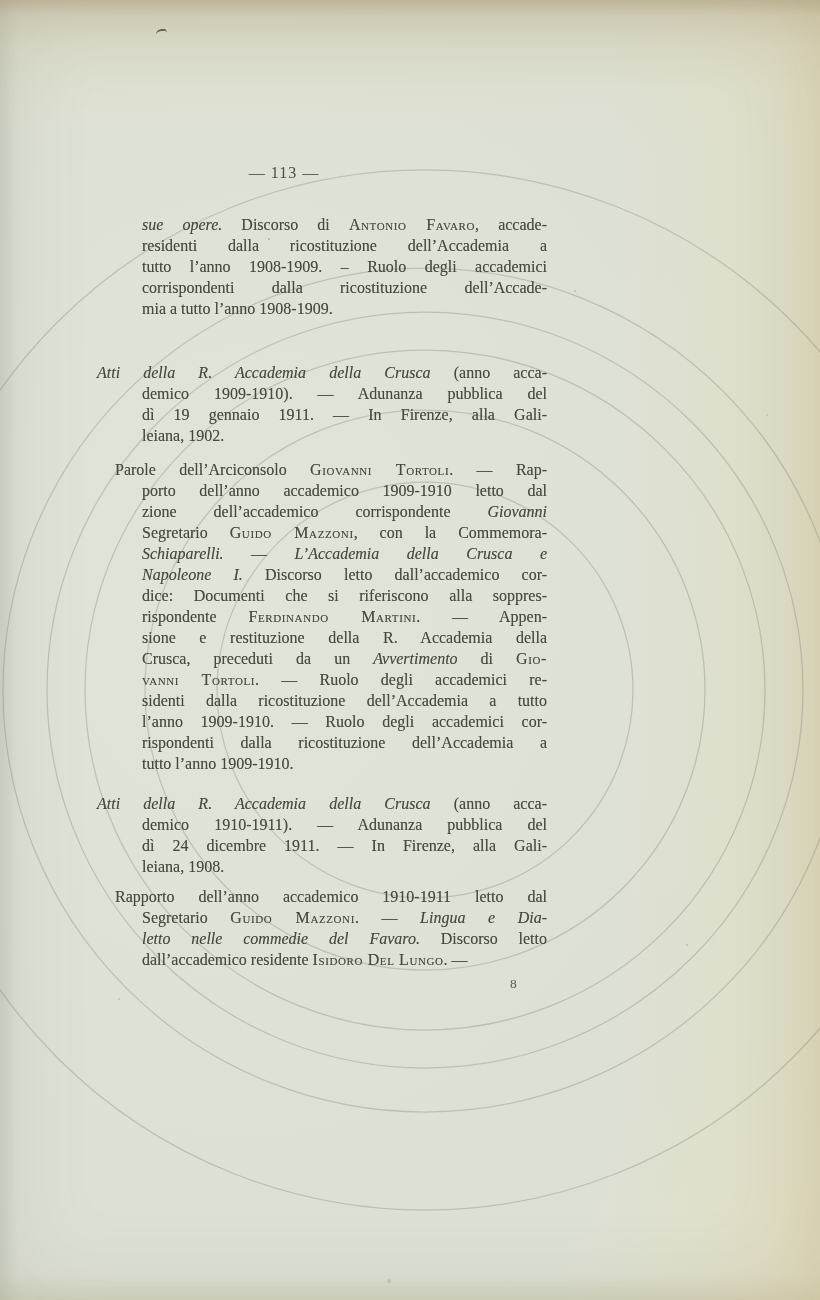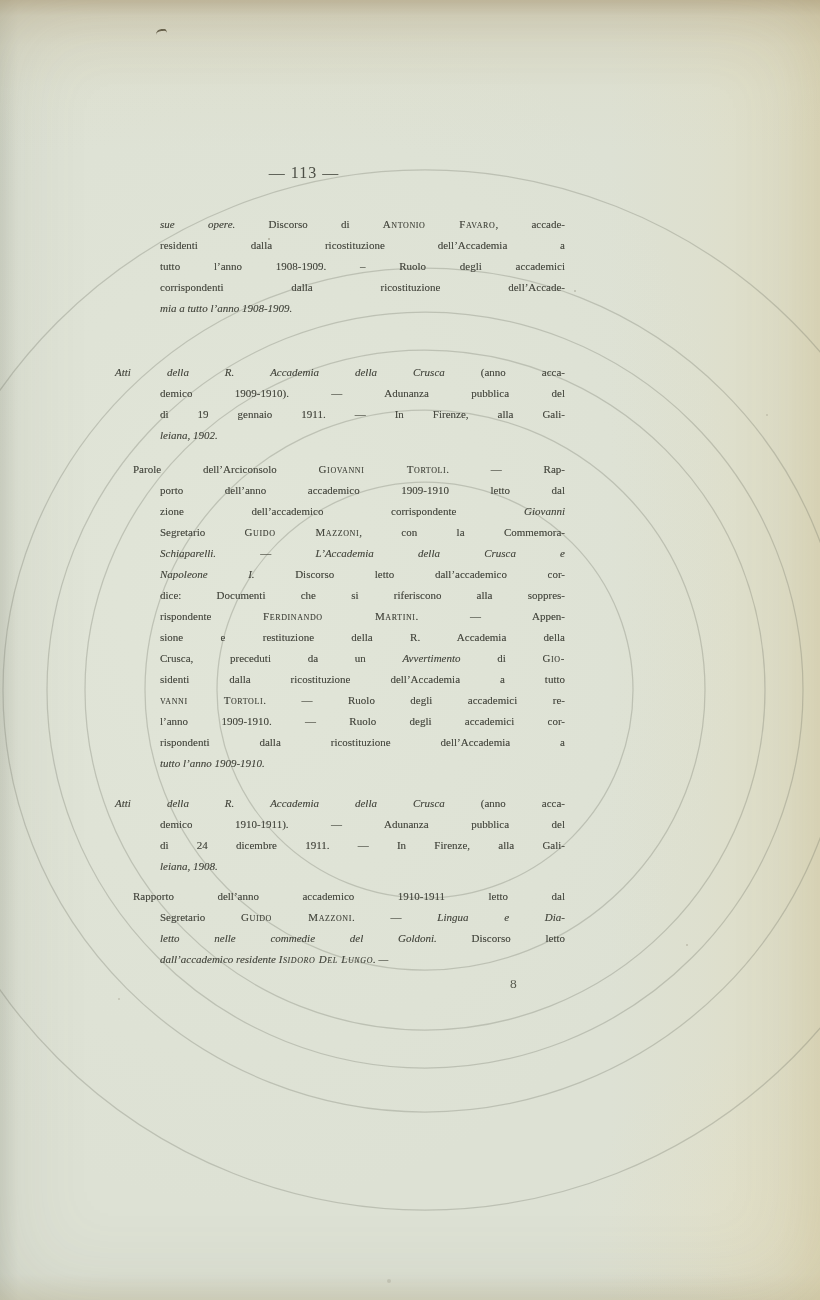--- a/index.html
+++ b/index.html
@@ -17,31 +17,31 @@
       radial-gradient(ellipse at 30% 45%, #e1e5d8 0%, rgba(225,229,216,0) 62%),
       #dde1d4;
   }
   .page::after{
     content:"";position:absolute;inset:0;pointer-events:none;
     box-shadow:inset 0 0 90px rgba(108,104,84,.16);
   }
   .watermark{position:absolute;left:0;top:0;pointer-events:none;}
   .textlayer{position:absolute;inset:0;color:#474940;}
   .header{
-    position:absolute;top:164px;left:304px;transform:translateX(-50%);
+    position:absolute;top:164px;left:284px;transform:translateX(-50%);
     font-size:16px;letter-spacing:1px;white-space:nowrap;color:#4c4e45;
   }
   .para{
-    position:absolute;left:160px;width:405px;
-    font-size:11px;line-height:21px;
+    position:absolute;left:142px;width:405px;
+    font-size:16px;line-height:21px;
     text-align:justify;color:#474940;
     text-shadow:0 0 .5px rgba(70,72,62,.45);
   }
   .para .line{text-align:justify;text-align-last:justify;}
-  .para .line.last{text-align-last:left;font-style:italic;}
+  .para .line.last{text-align-last:left;}
   .para.entry .line.first{margin-left:-45px;}
   .para.hang  .line.first{margin-left:-27px;}
   .i{font-style:italic;}
   .sc{font-variant:small-caps;letter-spacing:.6px;}
   .signature{
     position:absolute;top:976px;left:510px;
     font-size:13.5px;color:#5a5c51;
   }
   .ink-mark{
     position:absolute;top:29px;left:156px;width:11px;height:5px;
@@ -100,35 +100,35 @@
           <div class="line first"><span class="n">Parole dell’Arciconsolo </span><span class="sc">Giovanni Tortoli</span><span class="n">. — Rap-</span></div>
           <div class="line"><span class="n">porto dell’anno accademico 1909-1910 letto dal</span></div>
           <div class="line"><span class="n">zione dell’accademico corrispondente </span><span class="i">Giovanni</span></div>
           <div class="line"><span class="n">Segretario </span><span class="sc">Guido Mazzoni</span><span class="n">, con la Commemora-</span></div>
           <div class="line"><span class="i">Schiaparelli.</span><span class="n"> — </span><span class="i">L’Accademia della Crusca e</span></div>
           <div class="line"><span class="i">Napoleone I.</span><span class="n"> Discorso letto dall’accademico cor-</span></div>
           <div class="line"><span class="n">dice: Documenti che si riferiscono alla soppres-</span></div>
           <div class="line"><span class="n">rispondente </span><span class="sc">Ferdinando Martini</span><span class="n">. — Appen-</span></div>
           <div class="line"><span class="n">sione e restituzione della R. Accademia della</span></div>
           <div class="line"><span class="n">Crusca, preceduti da un </span><span class="i">Avvertimento</span><span class="n"> di </span><span class="sc">Gio-</span></div>
+          <div class="line"><span class="sc">vanni Tortoli</span><span class="n">. — Ruolo degli accademici re-</span></div>
           <div class="line"><span class="n">sidenti dalla ricostituzione dell’Accademia a tutto</span></div>
-          <div class="line"><span class="sc">vanni Tortoli</span><span class="n">. — Ruolo degli accademici re-</span></div>
           <div class="line"><span class="n">l’anno 1909-1910. — Ruolo degli accademici cor-</span></div>
           <div class="line"><span class="n">rispondenti dalla ricostituzione dell’Accademia a</span></div>
           <div class="line last"><span class="n">tutto l’anno 1909-1910.</span></div>
         </div>
         <div class="para entry" style="top: 793px;">
           <div class="line first"><span class="i">Atti della R. Accademia della Crusca</span><span class="n"> (anno acca-</span></div>
           <div class="line"><span class="n">demico 1910-1911). — Adunanza pubblica del</span></div>
           <div class="line"><span class="n">dì 24 dicembre 1911. — In Firenze, alla Gali-</span></div>
           <div class="line last"><span class="n">leiana, 1908.</span></div>
         </div>
         <div class="para hang" style="top: 886px;">
           <div class="line first"><span class="n">Rapporto dell’anno accademico 1910-1911 letto dal</span></div>
           <div class="line"><span class="n">Segretario </span><span class="sc">Guido Mazzoni</span><span class="n">. — </span><span class="i">Lingua e Dia-</span></div>
-          <div class="line"><span class="i">letto nelle commedie del Goldoni.</span><span class="n"> Discorso letto</span></div>
+          <div class="line"><span class="i">letto nelle commedie del Favaro.</span><span class="n"> Discorso letto</span></div>
           <div class="line last"><span class="n">dall’accademico residente </span><span class="sc">Isidoro Del Lungo</span><span class="n">. —</span></div>
         </div>
       </div>
 
     <div class="signature">8</div>
   </div>
 </div>
 
 </body></html>

